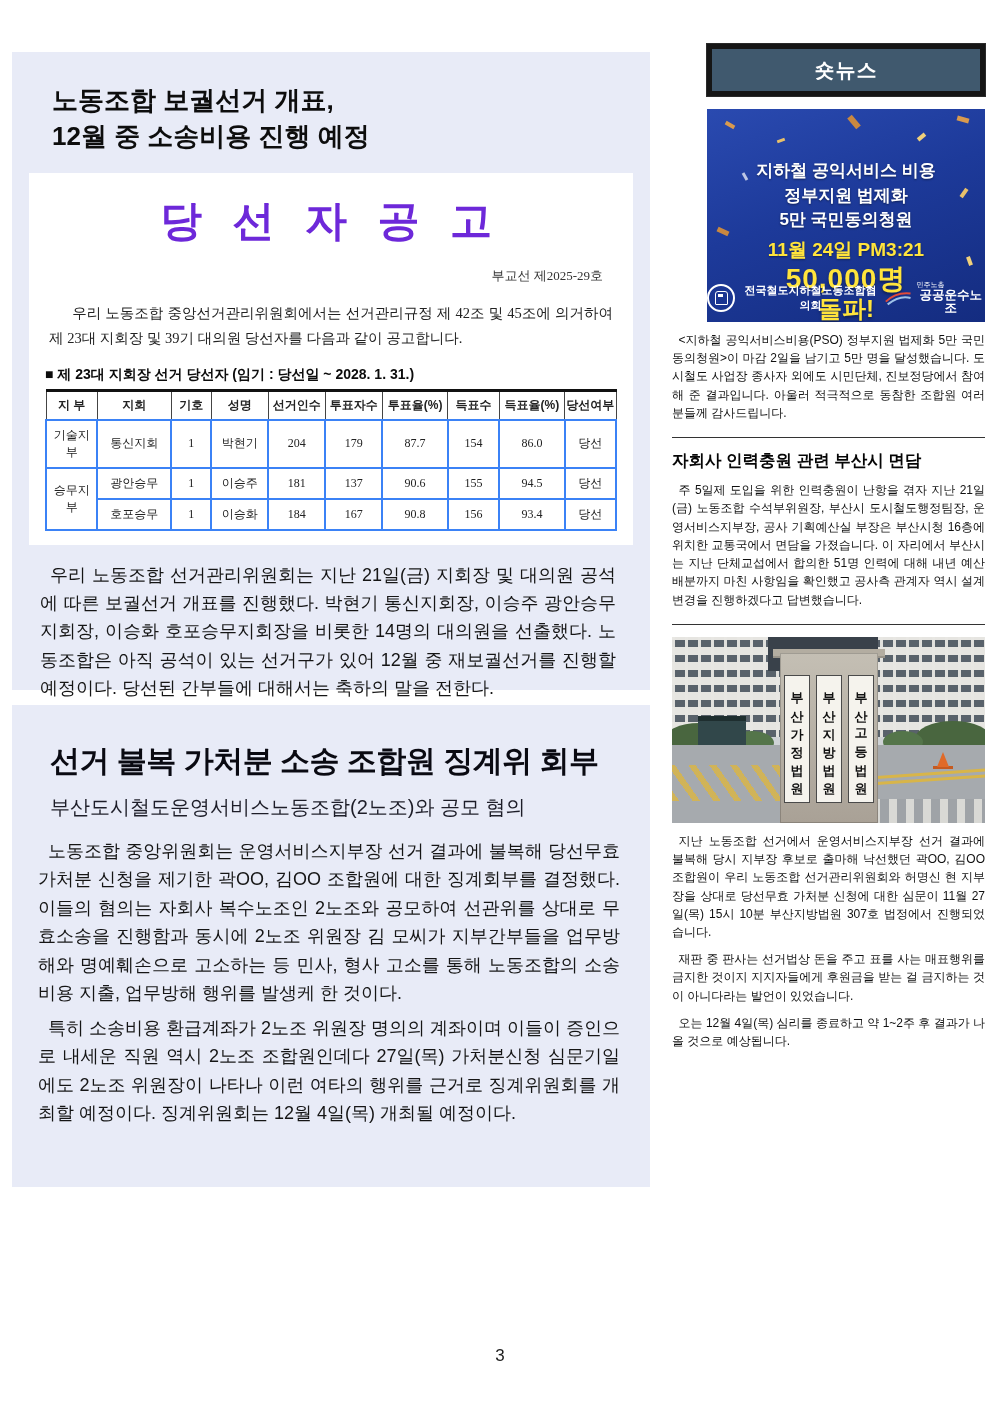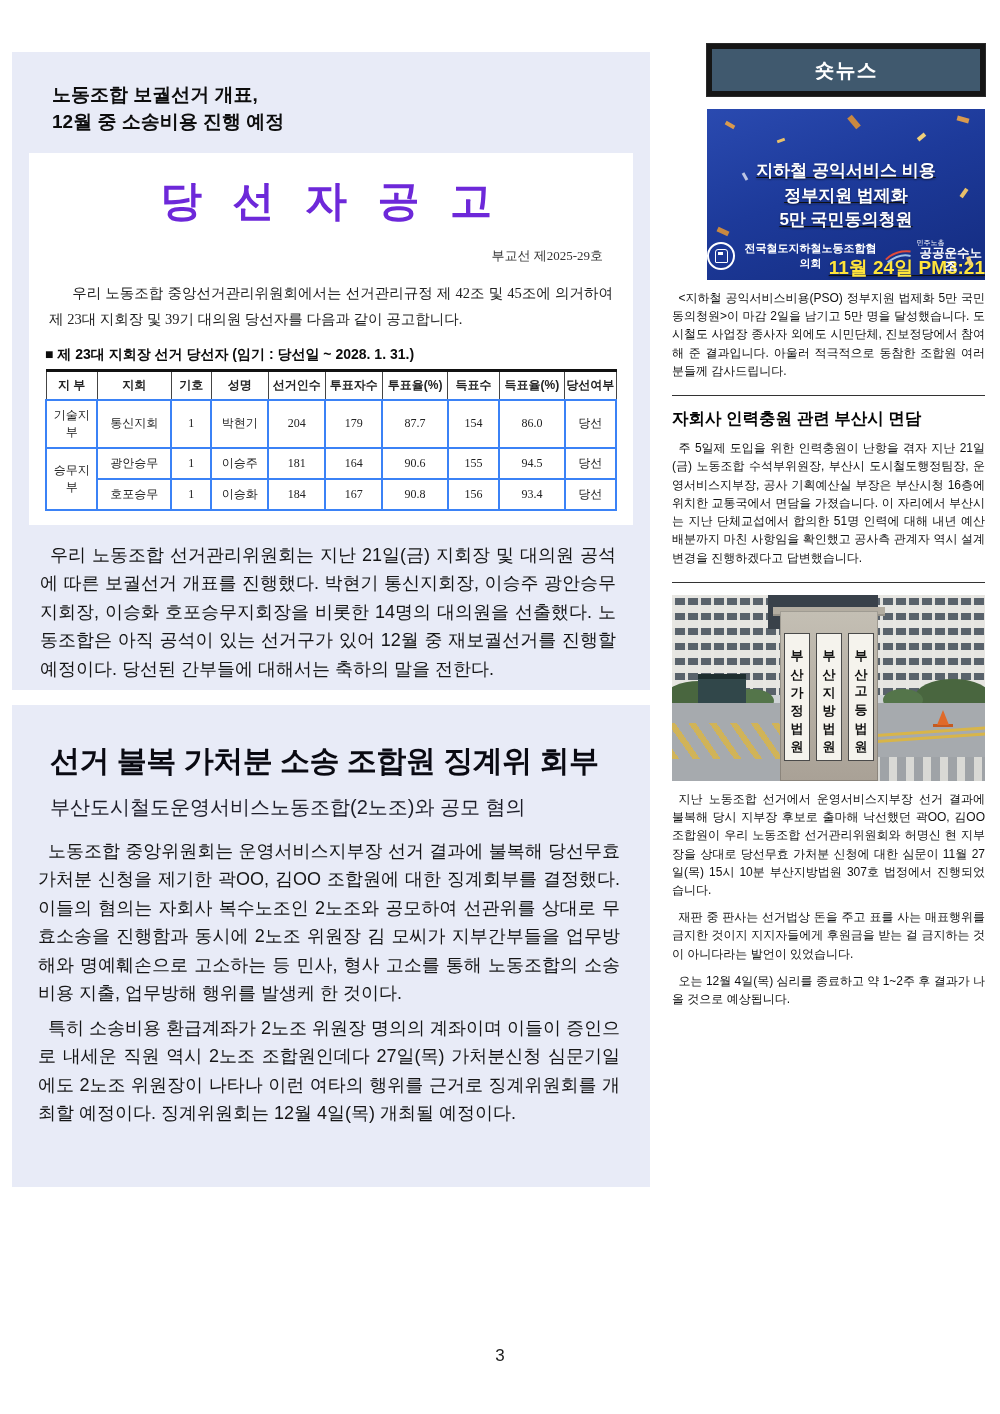--- a/index.html
+++ b/index.html
@@ -2,21 +2,21 @@
 <html><head>
 <meta charset="utf-8">
 <style>
   html,body{margin:0;padding:0;background:#fff;}
   .page{position:relative;width:1000px;height:1414px;background:#ffffff;overflow:hidden;
         font-family:"Liberation Sans",sans-serif;color:#111;}
   
   .card{position:absolute;left:12px;width:638px;background:#e8ebf7;}
   .card1{top:52px;height:638px;}
   .card2{top:705px;height:482px;}
-  .a1-title{font-size:19px;font-weight:bold;line-height:1.4;color:#0d0d0d;margin:30px 0 0 40px;}
+  .a1-title{font-size:26px;font-weight:bold;line-height:1.4;color:#0d0d0d;margin:30px 0 0 40px;}
   .body-text{font-size:18px;line-height:1.58;color:#151515;text-align:justify;text-indent:0.55em;}
   .a1-body{margin:16px 34px 0 28px;}
   
   .notice{background:#ffffff;width:572px;margin:18px auto 0;padding:12px 16px 14px;
           font-family:"Liberation Serif",serif;color:#222;}
   .notice-title{text-align:center;font-size:42px;font-weight:600;letter-spacing:10px;margin-top:8px;color:#6d28d9;}
   .notice-docno{text-align:right;font-size:13px;margin:18px 14px 0;color:#333;}
   .notice-intro{font-size:14.5px;line-height:1.75;margin:16px 4px 0;text-align:justify;text-indent:1.6em;}
   .notice-caption{font-family:"Liberation Sans",sans-serif;font-weight:bold;font-size:14px;color:#0c0c0c;margin:14px 0 5px;}
   .etable{width:100%;border-collapse:collapse;font-size:12px;text-align:center;border-top:3px solid #111;}
@@ -36,24 +36,24 @@
                background:radial-gradient(ellipse at 50% 35%,rgba(55,55,70,0.5),rgba(55,55,70,0) 70%);}
   .banner-fade{position:absolute;inset:0;background:linear-gradient(180deg,rgba(255,255,255,0.35),rgba(255,255,255,0.62) 52%,rgba(255,255,255,0.30));}
   .b-kicker{position:absolute;left:44px;top:24px;font-size:20px;font-weight:bold;color:#c9872f;}
   .b-title{position:absolute;left:0;right:0;top:50px;text-align:center;font-size:40px;font-weight:800;color:#2b5c7c;letter-spacing:3px;}
   .b-date{position:absolute;right:18px;top:110px;font-size:22px;font-weight:bold;color:#e23c30;}
   
   .sidebar{position:absolute;left:672px;top:44px;width:313px;}
   .shorts-box{margin-left:35px;width:268px;height:42px;background:#40596e;border:5px solid #161616;
               outline:1px solid #2a2a2a;display:flex;align-items:center;justify-content:center;
               color:#fff;font-weight:bold;font-size:20px;letter-spacing:1px;}
-  .promo{position:relative;margin:13px 0 0 35px;width:278px;height:171px;overflow:hidden;text-align:center;
-         background:linear-gradient(160deg,#2a4ab0 0%,#1d3a9a 45%,#142c80 100%);text-decoration:underline;}
+  .promo{position:relative;margin:13px 0 0 35px;width:278px;height:213px;overflow:hidden;text-align:center;
+         background:linear-gradient(160deg,#2a4ab0 0%,#1d3a9a 45%,#142c80 100%);}
   .promo-lines{margin-top:50px;color:#fff;font-weight:800;font-size:17px;line-height:1.45;text-shadow:0 1px 2px rgba(0,0,0,0.45);}
-  .promo-date{color:#ffe43c;font-size:19px;font-weight:800;margin-top:22px;text-shadow:0 1px 2px rgba(0,0,0,0.4);text-align:right;}
+  .promo-date{color:#ffe43c;font-size:19px;font-weight:800;margin-top:4px;text-shadow:0 1px 2px rgba(0,0,0,0.4);}
   .promo-count{color:#ffe43c;font-size:28px;font-weight:800;letter-spacing:1px;line-height:1.15;text-shadow:0 2px 3px rgba(0,0,0,0.4);}
   .promo-burst{color:#ffe43c;font-size:24px;font-weight:800;line-height:1.2;text-shadow:0 2px 3px rgba(0,0,0,0.4);}
   .promo-orgs{position:absolute;left:0;right:0;bottom:7px;display:flex;align-items:center;justify-content:center;gap:5px;color:#fff;}
   .train-circle{width:24px;height:24px;border:2px solid #fff;border-radius:50%;display:flex;align-items:center;justify-content:center;flex:0 0 auto;}
   .train-glyph{width:11px;height:12px;border:1.5px solid #fff;border-radius:3px 3px 1px 1px;position:relative;}
   .train-glyph:after{content:"";position:absolute;left:2px;top:2px;width:5px;height:3px;background:#fff;}
   .org1{font-size:11px;font-weight:bold;}
   .org2-wrap{display:flex;flex-direction:column;align-items:flex-start;line-height:1.05;}
   .org2-top{font-size:7px;}
   .org2{font-size:12.5px;font-weight:800;}
@@ -141,21 +141,21 @@
             <td>154</td>
             <td>86.0</td>
             <td>당선</td>
           </tr>
           <tr>
             <td rowspan="2">승무지부</td>
             <td>광안승무</td>
             <td>1</td>
             <td>이승주</td>
             <td>181</td>
-            <td>164</td>
+            <td>137</td>
             <td>90.6</td>
             <td>155</td>
             <td>94.5</td>
             <td>당선</td>
           </tr>
           <tr>
             <td>호포승무</td>
             <td>1</td>
             <td>이승화</td>
             <td>184</td>

